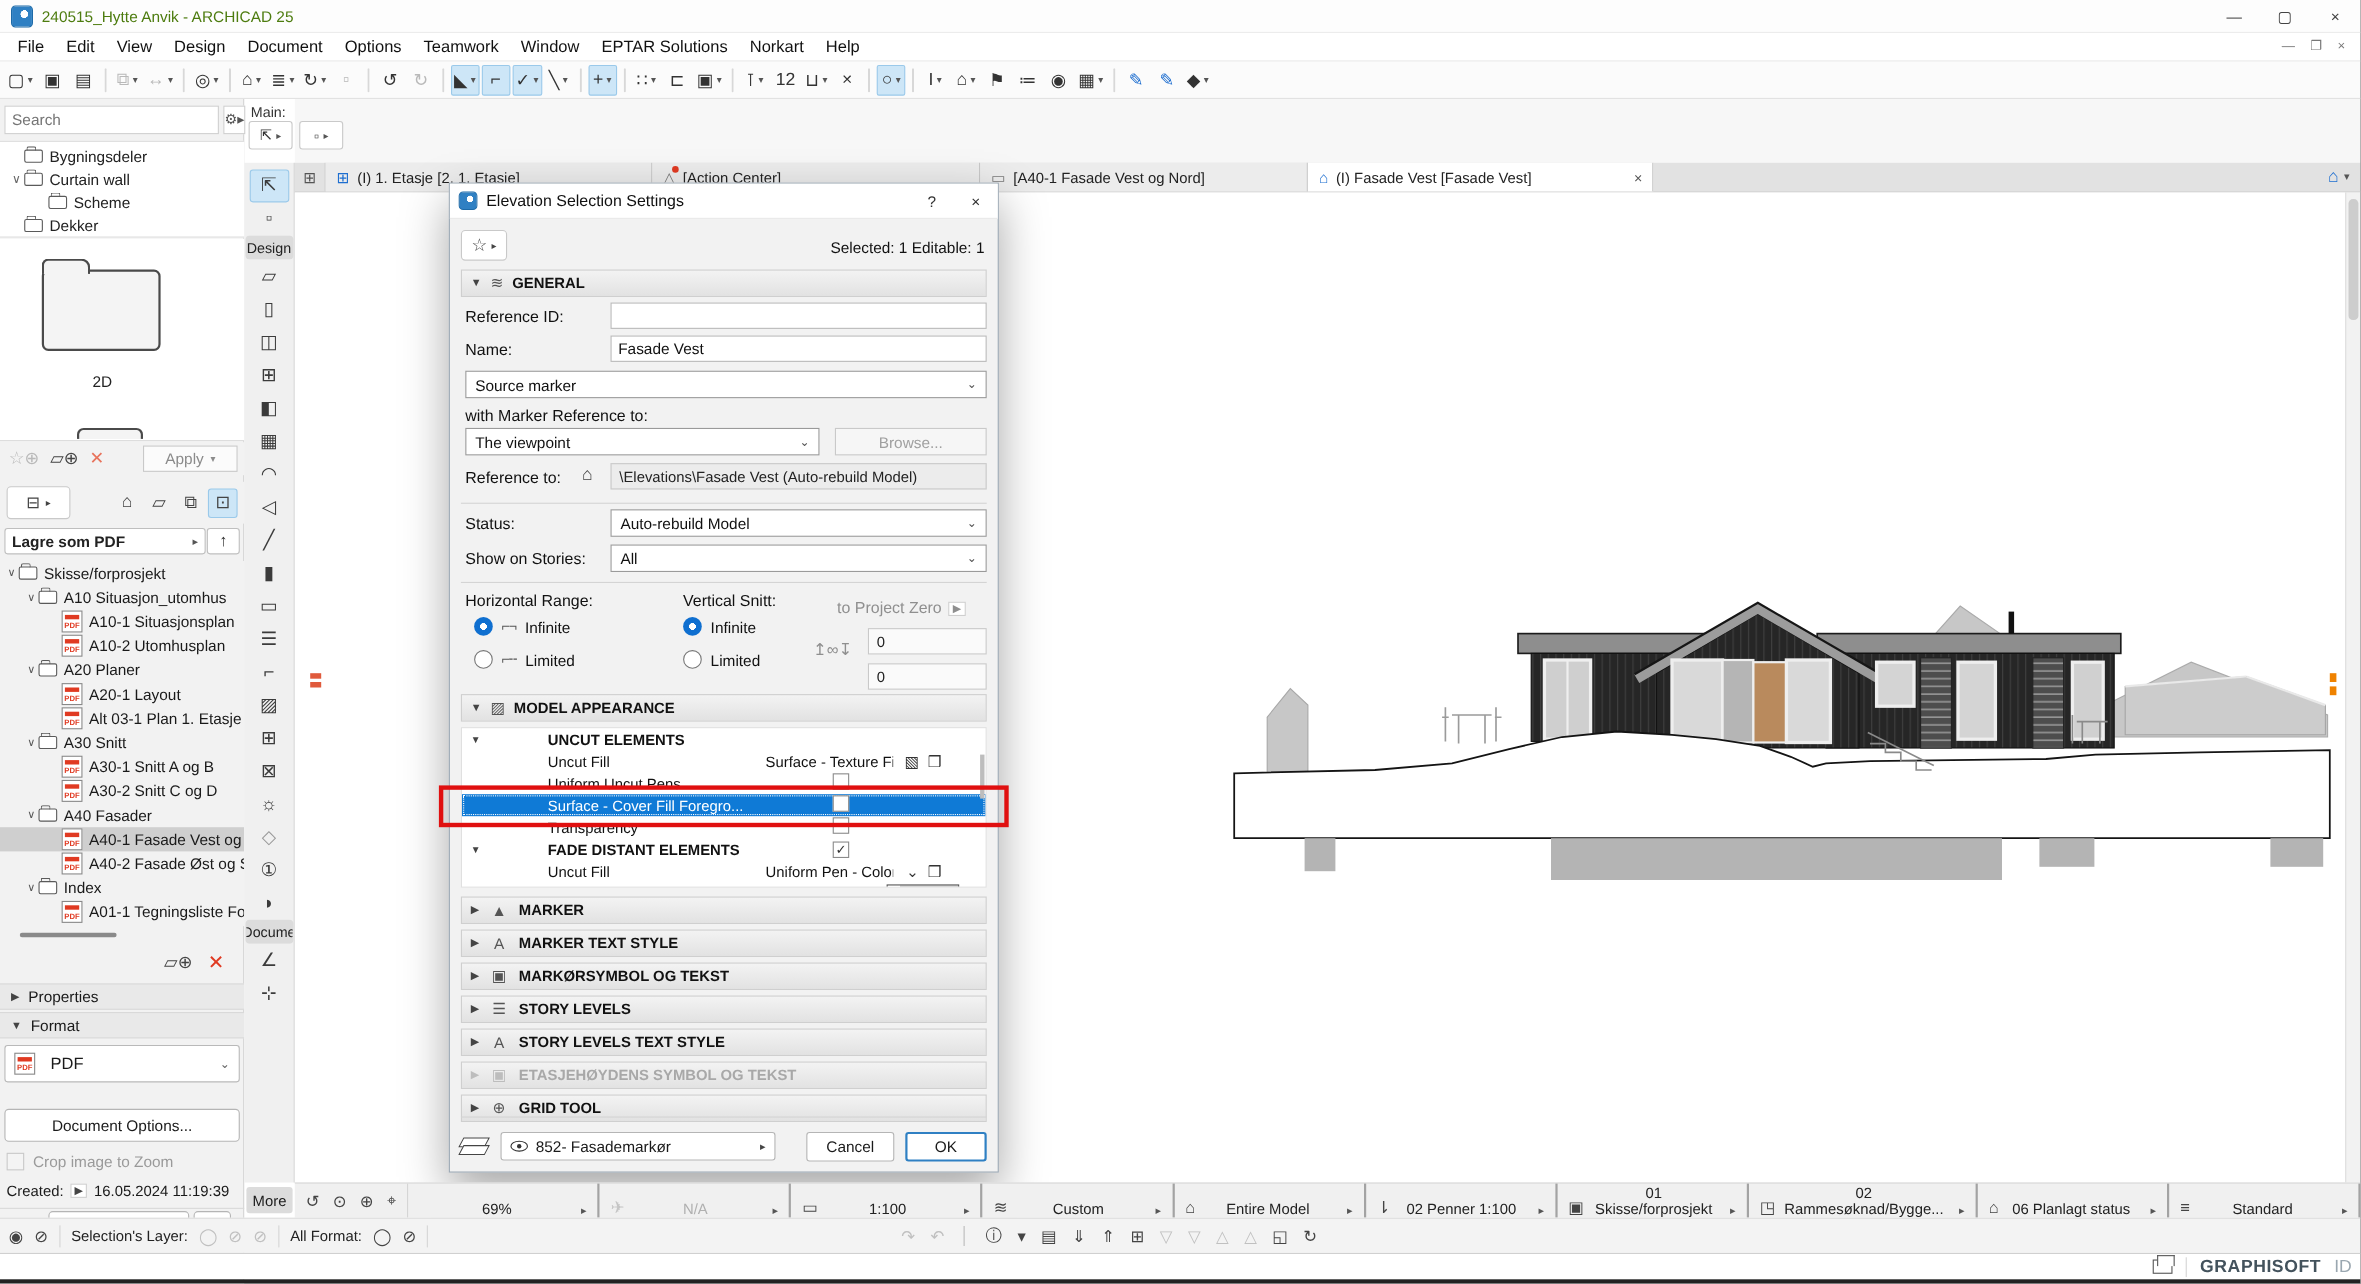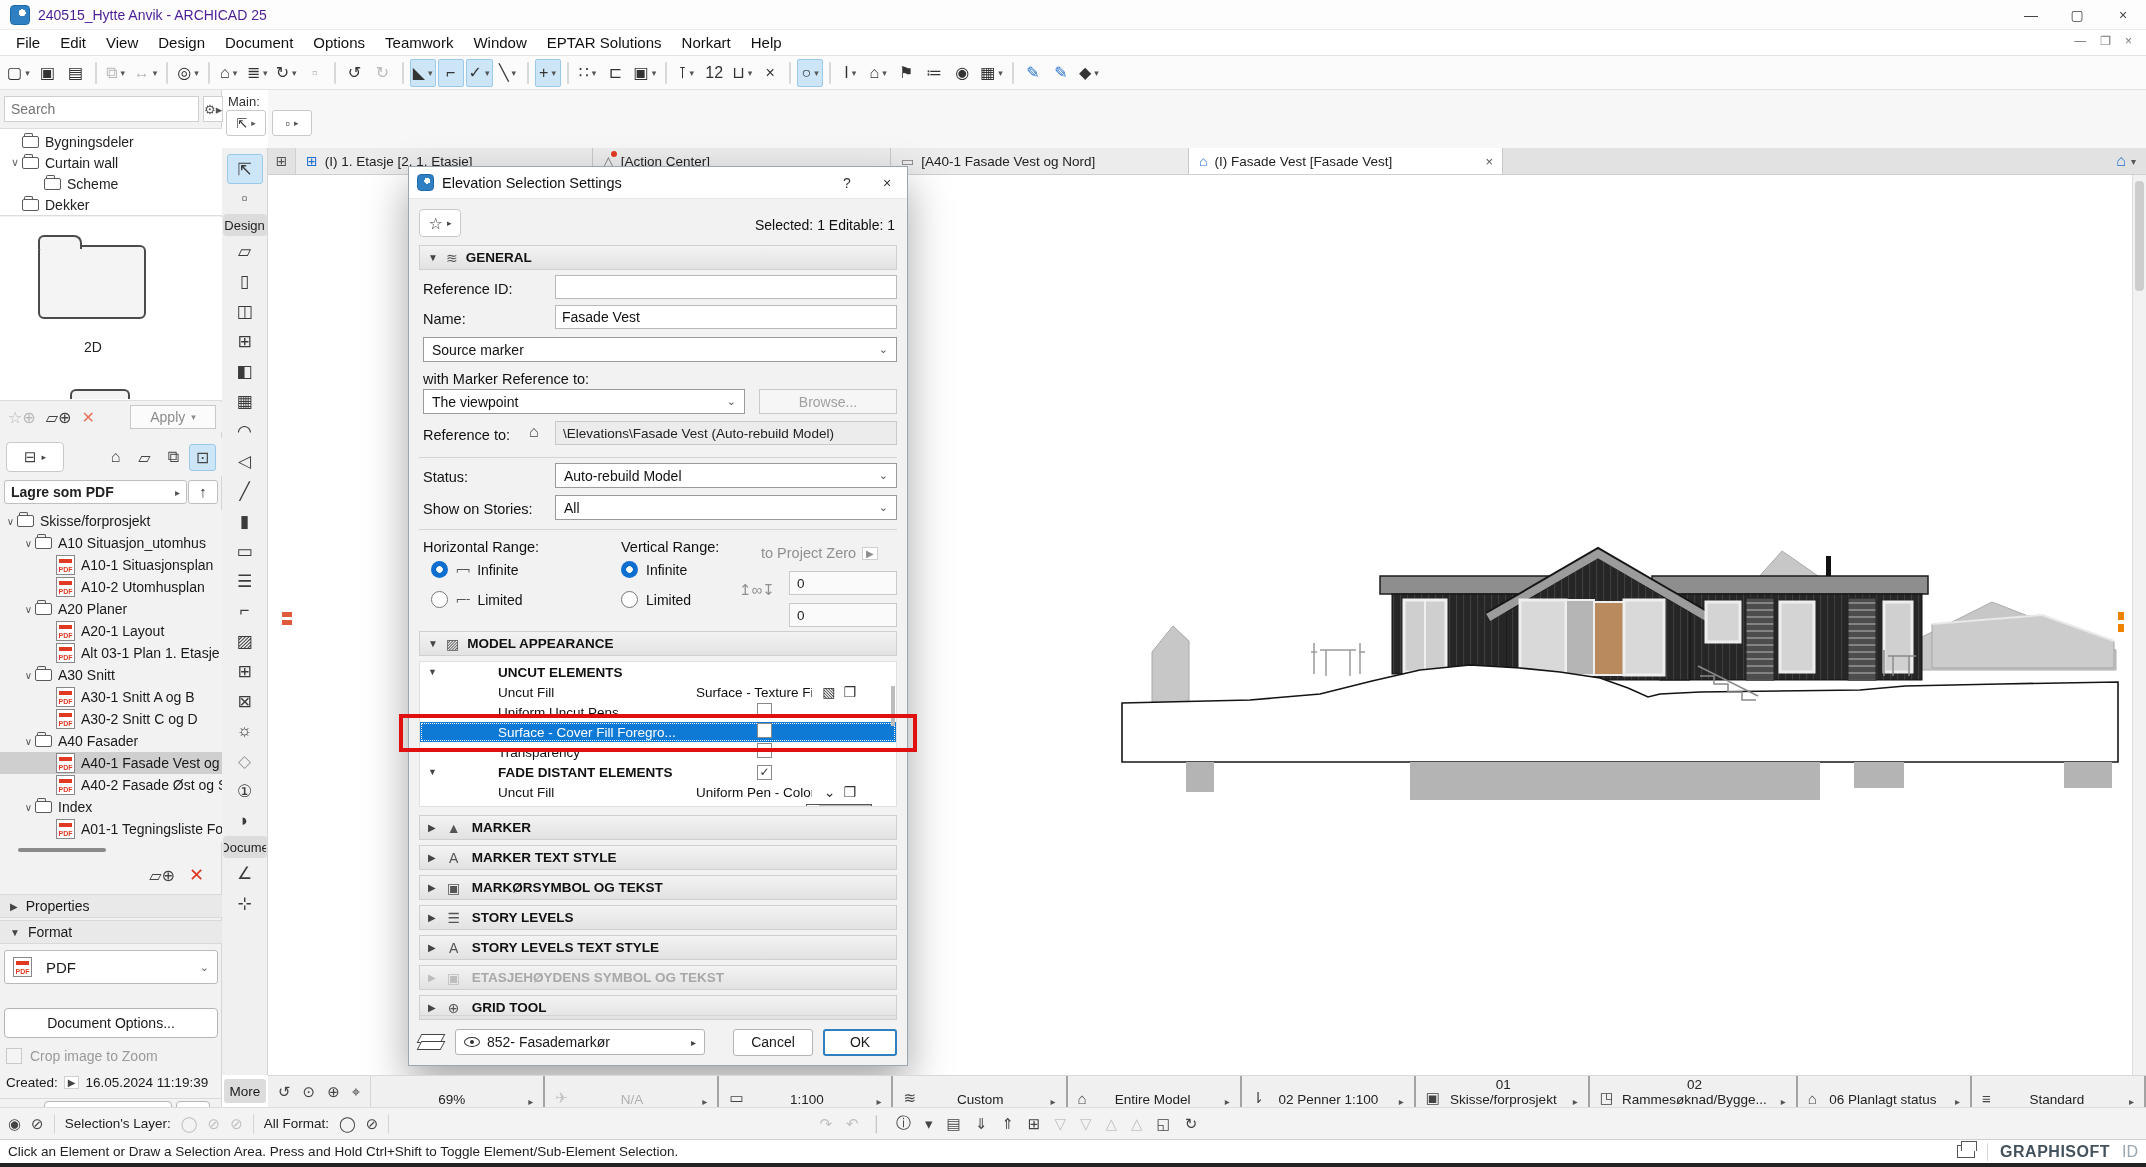--- a/index.html
+++ b/index.html
@@ -181,21 +181,21 @@
   .bottomstrip{left:0;top:1163px;width:2146px;height:4px;background:#222;}
   .mainstrip{left:268px;top:90px;width:1878px;height:58px;background:#f7f7f7;}
 </style>
 </head>
 <body>
 
 <div class="app">
 
   <div class="abs titlebar">
     <span class="aclogo"></span>
-    <span style="font-size:14px;color:#4c1d95;">240515_Hytte Anvik - ARCHICAD 25</span>
+    <span style="font-size:14px;color:#4d7c0f;">240515_Hytte Anvik - ARCHICAD 25</span>
     <span class="wbtns">
       <span class="wbtn">—</span>
       <span class="wbtn">▢</span>
       <span class="wbtn">×</span>
     </span>
   </div>
 
   <div class="abs menubar">
 
   <span class="menu-item">File</span>
@@ -796,21 +796,21 @@
         <span class="ar">⌄</span>
       </div>
     <span class="abs dlbl" style="left:14px;top:334px;">Show on Stories:</span>
     <div class="abs dsel" style="left:146px;top:328px;width:342px;">
         <span>All</span>
         <span class="ar">⌄</span>
       </div>
 
     <div class="abs hr" style="top:362px;"></div>
     <span class="abs dlbl" style="left:14px;top:372px;">Horizontal Range:</span>
-    <span class="abs dlbl" style="left:212px;top:372px;">Vertical Range:</span>
+    <span class="abs dlbl" style="left:212px;top:372px;">Vertical Snitt:</span>
     <div class="abs rrow" style="left:22px;top:394px;">
       <span class="radio on"></span>
       <span class="rangico">⌐¬</span>
       <span>Infinite</span>
     </div>
     <div class="abs rrow" style="left:22px;top:424px;">
       <span class="radio"></span>
       <span class="rangico">⌐╌</span>
       <span>Limited</span>
     </div>
@@ -1055,21 +1055,20 @@
         <span class="ib dis">▽</span>
         <span class="ib dis">▽</span>
         <span class="ib dis">△</span>
         <span class="ib dis">△</span>
         <span class="ib">◱</span>
         <span class="ib">↻</span>
       </span>
   </div>
 
   <div class="abs statusbar">
-    <span>Click an Element or Draw a Selection Area. Press and Hold Ctrl+Shift to Toggle Element/Sub-Element Selection.</span>
     <span class="brand">
       <span class="winico"></span>
       <span style="width:1px;height:18px;background:#d5d5d5;"></span>
       <span class="gsoft">GRAPHISOFT</span>
       <span class="gid">ID</span>
     </span>
   </div>
   <div class="abs bottomstrip"></div>
 </div>
 

